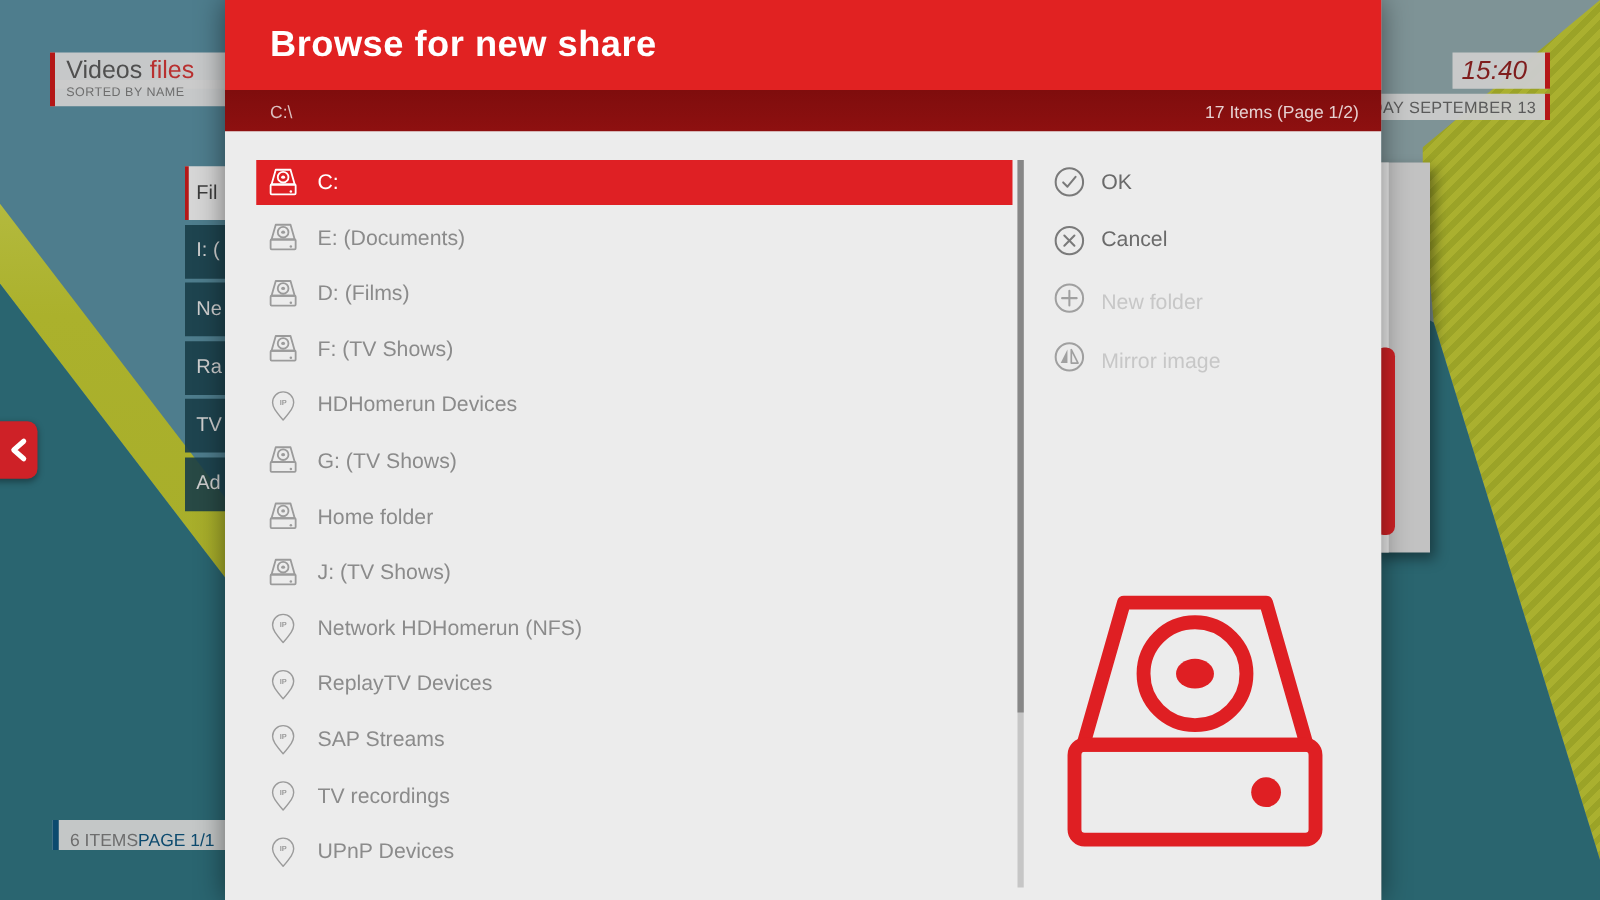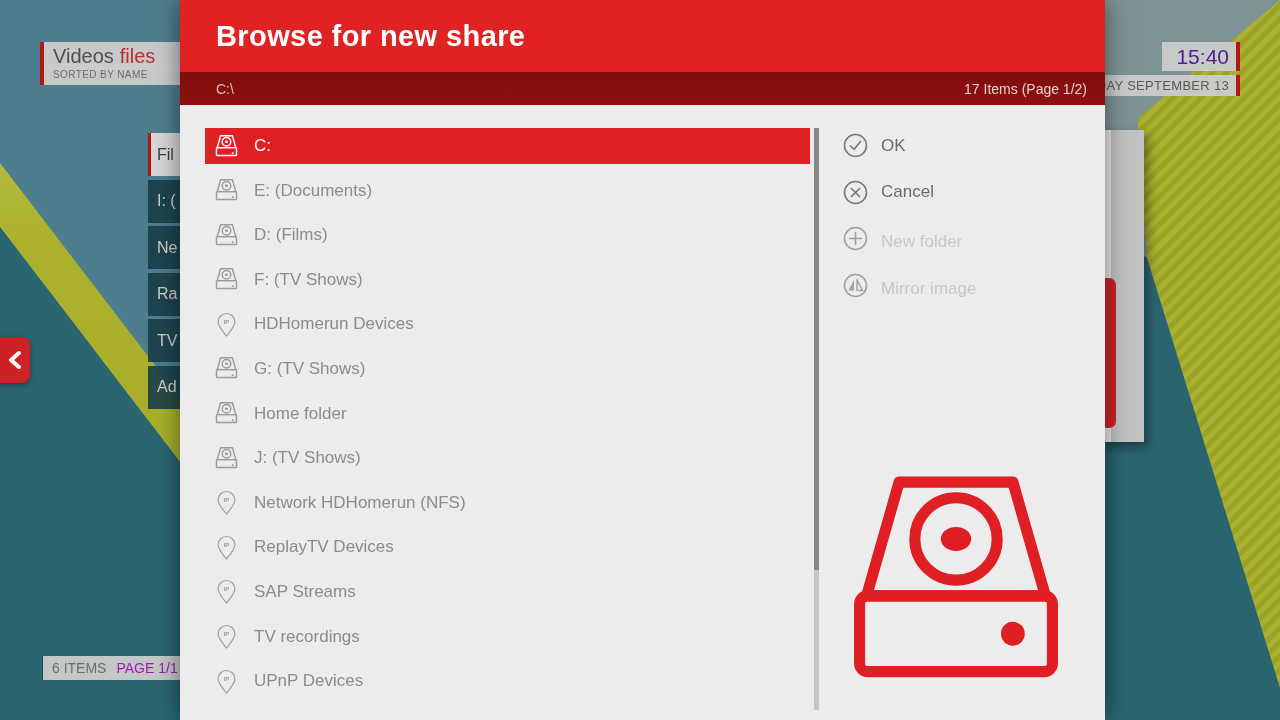--- a/index.html
+++ b/index.html
@@ -20,24 +20,24 @@
     background:repeating-linear-gradient(135deg,#aab02f 0 5px,#9ba327 5px 10px);
     clip-path:polygon(33px 118px,175px 0,175px 688px,42px 258px,33px 160px);}
   .bg-right .teal{position:absolute;left:0;top:0;width:100%;height:100%;background:#2a656f;
     clip-path:polygon(0 235px,42px 258px,175px 688px,175px 720px,0 720px);}
 
   
   .hbar{position:absolute;background:rgba(203,203,203,.96);display:flex;align-items:center;z-index:2;}
   .bar-videos{left:40px;top:42px;width:220px;height:29px;border-left:4px solid #b41717;padding-left:9px;font-size:20px;color:#4f4f4f;}
   .bar-videos .accent{color:#b83030;margin-left:6px;}
   .bar-sorted{left:40px;top:64px;width:220px;height:21px;border-left:4px solid #b41717;padding-left:9px;font-size:10px;letter-spacing:.4px;color:#6e6e6e;}
-  .bar-time{left:1162px;top:42px;width:78px;height:29px;border-right:4px solid #b41717;justify-content:flex-end;padding-right:7px;font-size:21px;color:#4c1d95;}
+  .bar-time{left:1162px;top:42px;width:78px;height:29px;border-right:4px solid #b41717;justify-content:center;padding-right:7px;font-size:21px;color:#7f1d1d;font-style:italic;}
   .bar-date{left:1030px;top:75px;width:210px;height:21px;border-right:4px solid #b41717;justify-content:flex-end;padding-right:7px;font-size:13px;letter-spacing:.3px;color:#5a5a5a;z-index:2;}
-  .bar-footer{left:42px;top:656px;width:146px;height:24px;border-left:1px solid #0c4a6e;padding-left:9px;font-size:14px;color:#6d6d6d;}
-  .bar-footer .page{color:#a21caf;margin-left:10px;}
+  .bar-footer{left:42px;top:656px;width:146px;height:24px;border-left:5px solid #0c4a6e;padding-left:9px;font-size:14px;color:#6d6d6d;align-items:flex-end;}
+  .bar-footer .page{color:#0c4a6e;}
 
   .menu-frags{position:absolute;left:148px;top:133px;z-index:2;}
   .menu-frag{width:95px;height:43px;margin-bottom:3.5px;background:rgba(26,62,72,.9);color:#cfcfcf;
     display:flex;align-items:center;padding-left:9px;font-size:16px;overflow:hidden;white-space:nowrap;}
   .menu-frag.selected{background:#d6d6d6;color:#3c3c3c;border-left:3px solid #b41717;padding-left:6px;}
 
   .back-btn{position:absolute;left:-10px;top:337px;width:40px;height:46px;background:#ce2127;border-radius:8px;
     display:flex;align-items:center;justify-content:flex-end;padding-right:6px;z-index:2;box-shadow:0 2px 5px rgba(0,0,0,.35);}
   .back-btn svg{width:18px;height:22px;stroke:#fff;stroke-width:4;fill:none;stroke-linecap:round;stroke-linejoin:round;}
 

